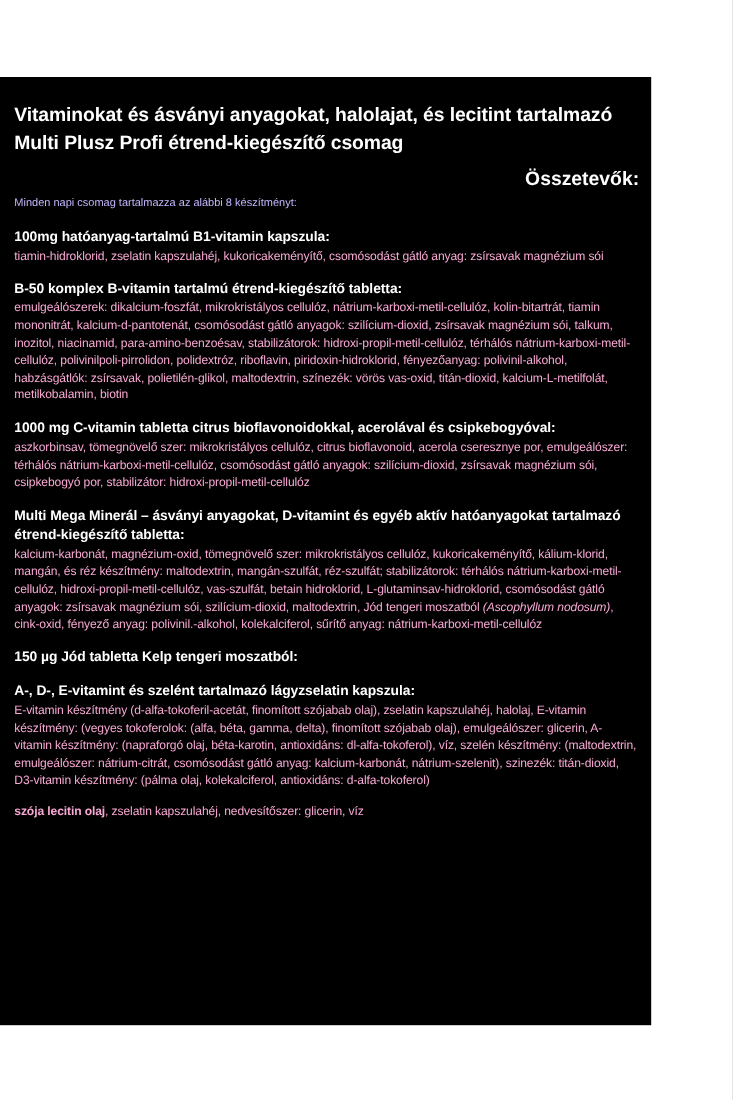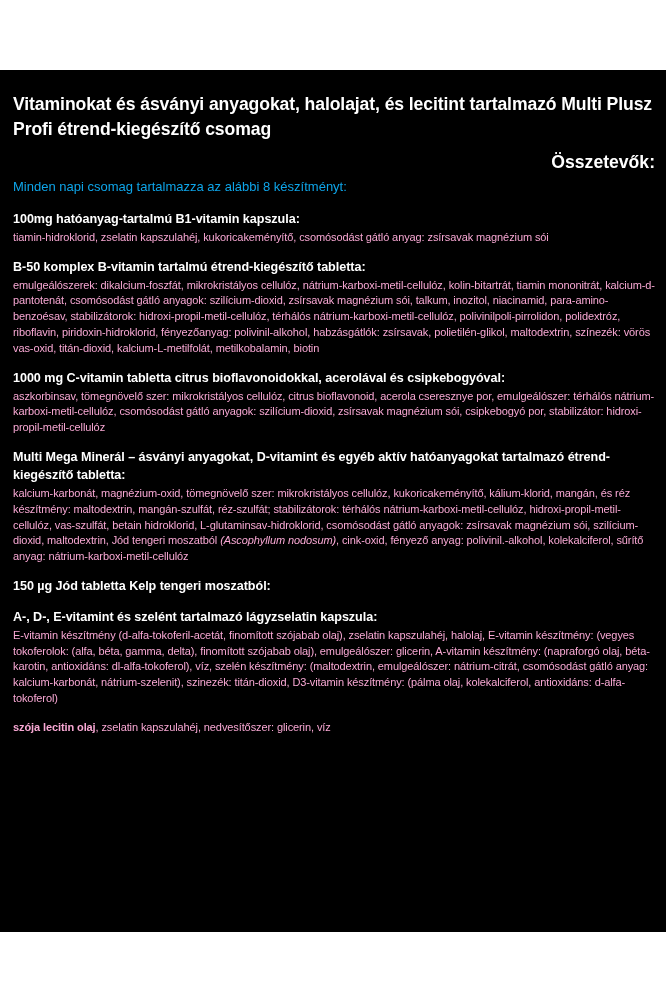--- a/index.html
+++ b/index.html
@@ -18,21 +18,21 @@
     position: relative;
     width: 666px;
     height: 1000px;
     background: #ffffff;
     box-sizing: border-box;
   }
   .label-panel {
     position: absolute;
     left: 0;
     top: 70px;
-    width: 666px;
+    width: 592px;
     height: 862px;
     background: #000000;
     color: #ffffff;
     box-sizing: border-box;
     padding: 22px 11px 10px 13px;
     overflow: hidden;
   }
   .main-title {
     font-size: 17.6px;
     font-weight: bold;
@@ -43,24 +43,24 @@
   }
   .section-title {
     font-size: 17.6px;
     font-weight: bold;
     line-height: 1.3;
     margin: 0 0 4px 0;
     color: #ffffff;
     text-align: right;
   }
   .intro-line {
-    font-size: 13px;
+    font-size: 10px;
     line-height: 1.45;
     margin: 0 0 14px 0;
-    color: #0ea5e9;
+    color: #c4b5fd;
   }
   .product {
     margin: 0 0 13px 0;
   }
   .product:last-child {
     margin-bottom: 0;
   }
   .product-name {
     font-size: 12.6px;
     font-weight: bold;

